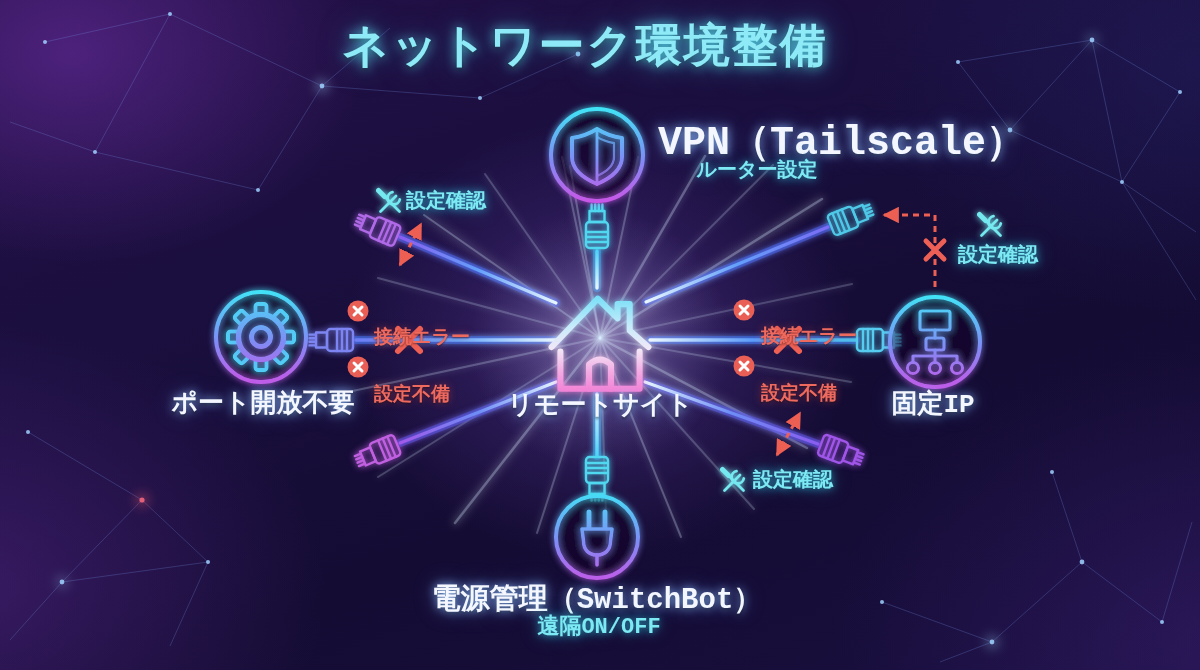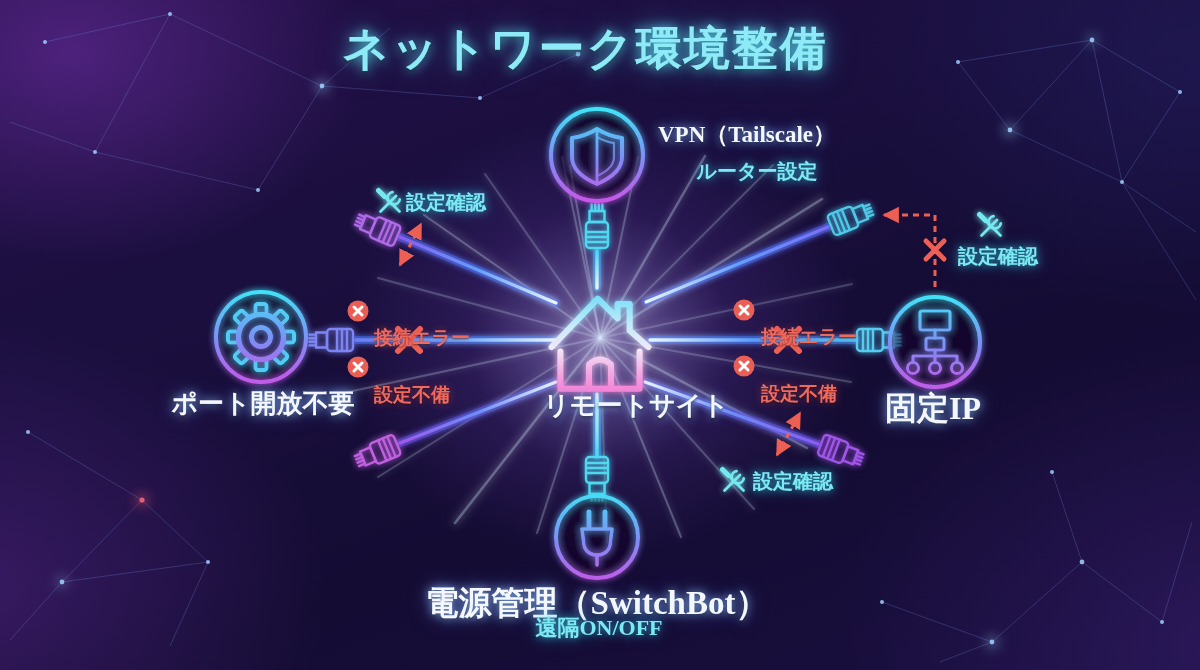--- a/index.html
+++ b/index.html
@@ -1,39 +1,39 @@
 <!DOCTYPE html>
 <html><head>
 <meta charset="utf-8">
 <style>
   html,body{margin:0;padding:0;background:#0d0825;}
   #stage{
     position:relative;width:1200px;height:670px;overflow:hidden;
-    font-family:Liberation Serif, serif;
+    font-family:Liberation Mono, monospace;
     background:
       radial-gradient(420px 300px at 6% 8%, rgba(112,48,168,0.55), rgba(112,48,168,0) 70%),
       radial-gradient(500px 380px at -2% 88%, rgba(96,42,150,0.45), rgba(96,42,150,0) 70%),
       radial-gradient(560px 420px at 102% 96%, rgba(70,36,130,0.38), rgba(70,36,130,0) 70%),
       radial-gradient(480px 360px at 100% 10%, rgba(42,42,122,0.32), rgba(42,42,122,0) 70%),
       linear-gradient(160deg,#241048 0%,#1a0f3e 35%,#140c33 65%,#190f3f 100%);
   }
   svg{position:absolute;left:0;top:0;}
   .label{position:absolute;font-weight:bold;white-space:nowrap;line-height:1.1;}
   .ctr{transform:translateX(-50%);}
   .white-label{color:#f4f7ff;text-shadow:0 0 10px rgba(140,190,255,.9),0 0 22px rgba(120,160,255,.45),0 2px 3px rgba(0,0,0,.6);}
   .cyan-label{color:#7de9f2;text-shadow:0 0 9px rgba(60,220,240,.75),0 0 20px rgba(60,200,240,.35);}
   .red-label{color:#ef6a5e;text-shadow:0 0 8px rgba(230,80,70,.45),0 1px 2px rgba(0,0,0,.5);margin-top:27px;}
   .title{left:585px;top:24px;font-size:46px;letter-spacing:2px;color:#8deaf6;
     text-shadow:0 0 12px rgba(90,225,245,.9),0 0 30px rgba(70,200,240,.5),0 2px 4px rgba(0,0,0,.6);}
-  .vpn-title{left:658px;top:122px;font-size:23px;}
+  .vpn-title{left:658px;top:122px;font-size:40px;}
   .vpn-sub{left:757px;top:160px;font-size:20px;}
-  .remote-label{left:636px;top:392px;font-size:26px;text-align:center;}
+  .remote-label{left:600px;top:392px;font-size:26px;text-align:center;}
   .router-label{left:263px;top:390px;font-size:26px;}
-  .fixedip-label{left:933px;top:391px;font-size:32px;}
-  .power-title{left:597px;top:585px;font-size:33px;}
+  .fixedip-label{left:933px;top:391px;font-size:26px;}
+  .power-title{left:597px;top:585px;font-size:29px;}
   .power-sub{left:599px;top:616px;font-size:22px;}
   .err{font-size:19px;}
   .chk{font-size:20px;text-align:right;}
   .err-l1{left:374px;top:301px;} .err-l2{left:374px;top:358px;}
   .err-r1{left:761px;top:300px;} .err-r2{left:761px;top:357px;}
   .chk-tl{left:406px;top:191px;} .chk-tr{left:958px;top:245px;} .chk-br{left:753px;top:470px;}
 </style>
 </head>
 <body>
 

